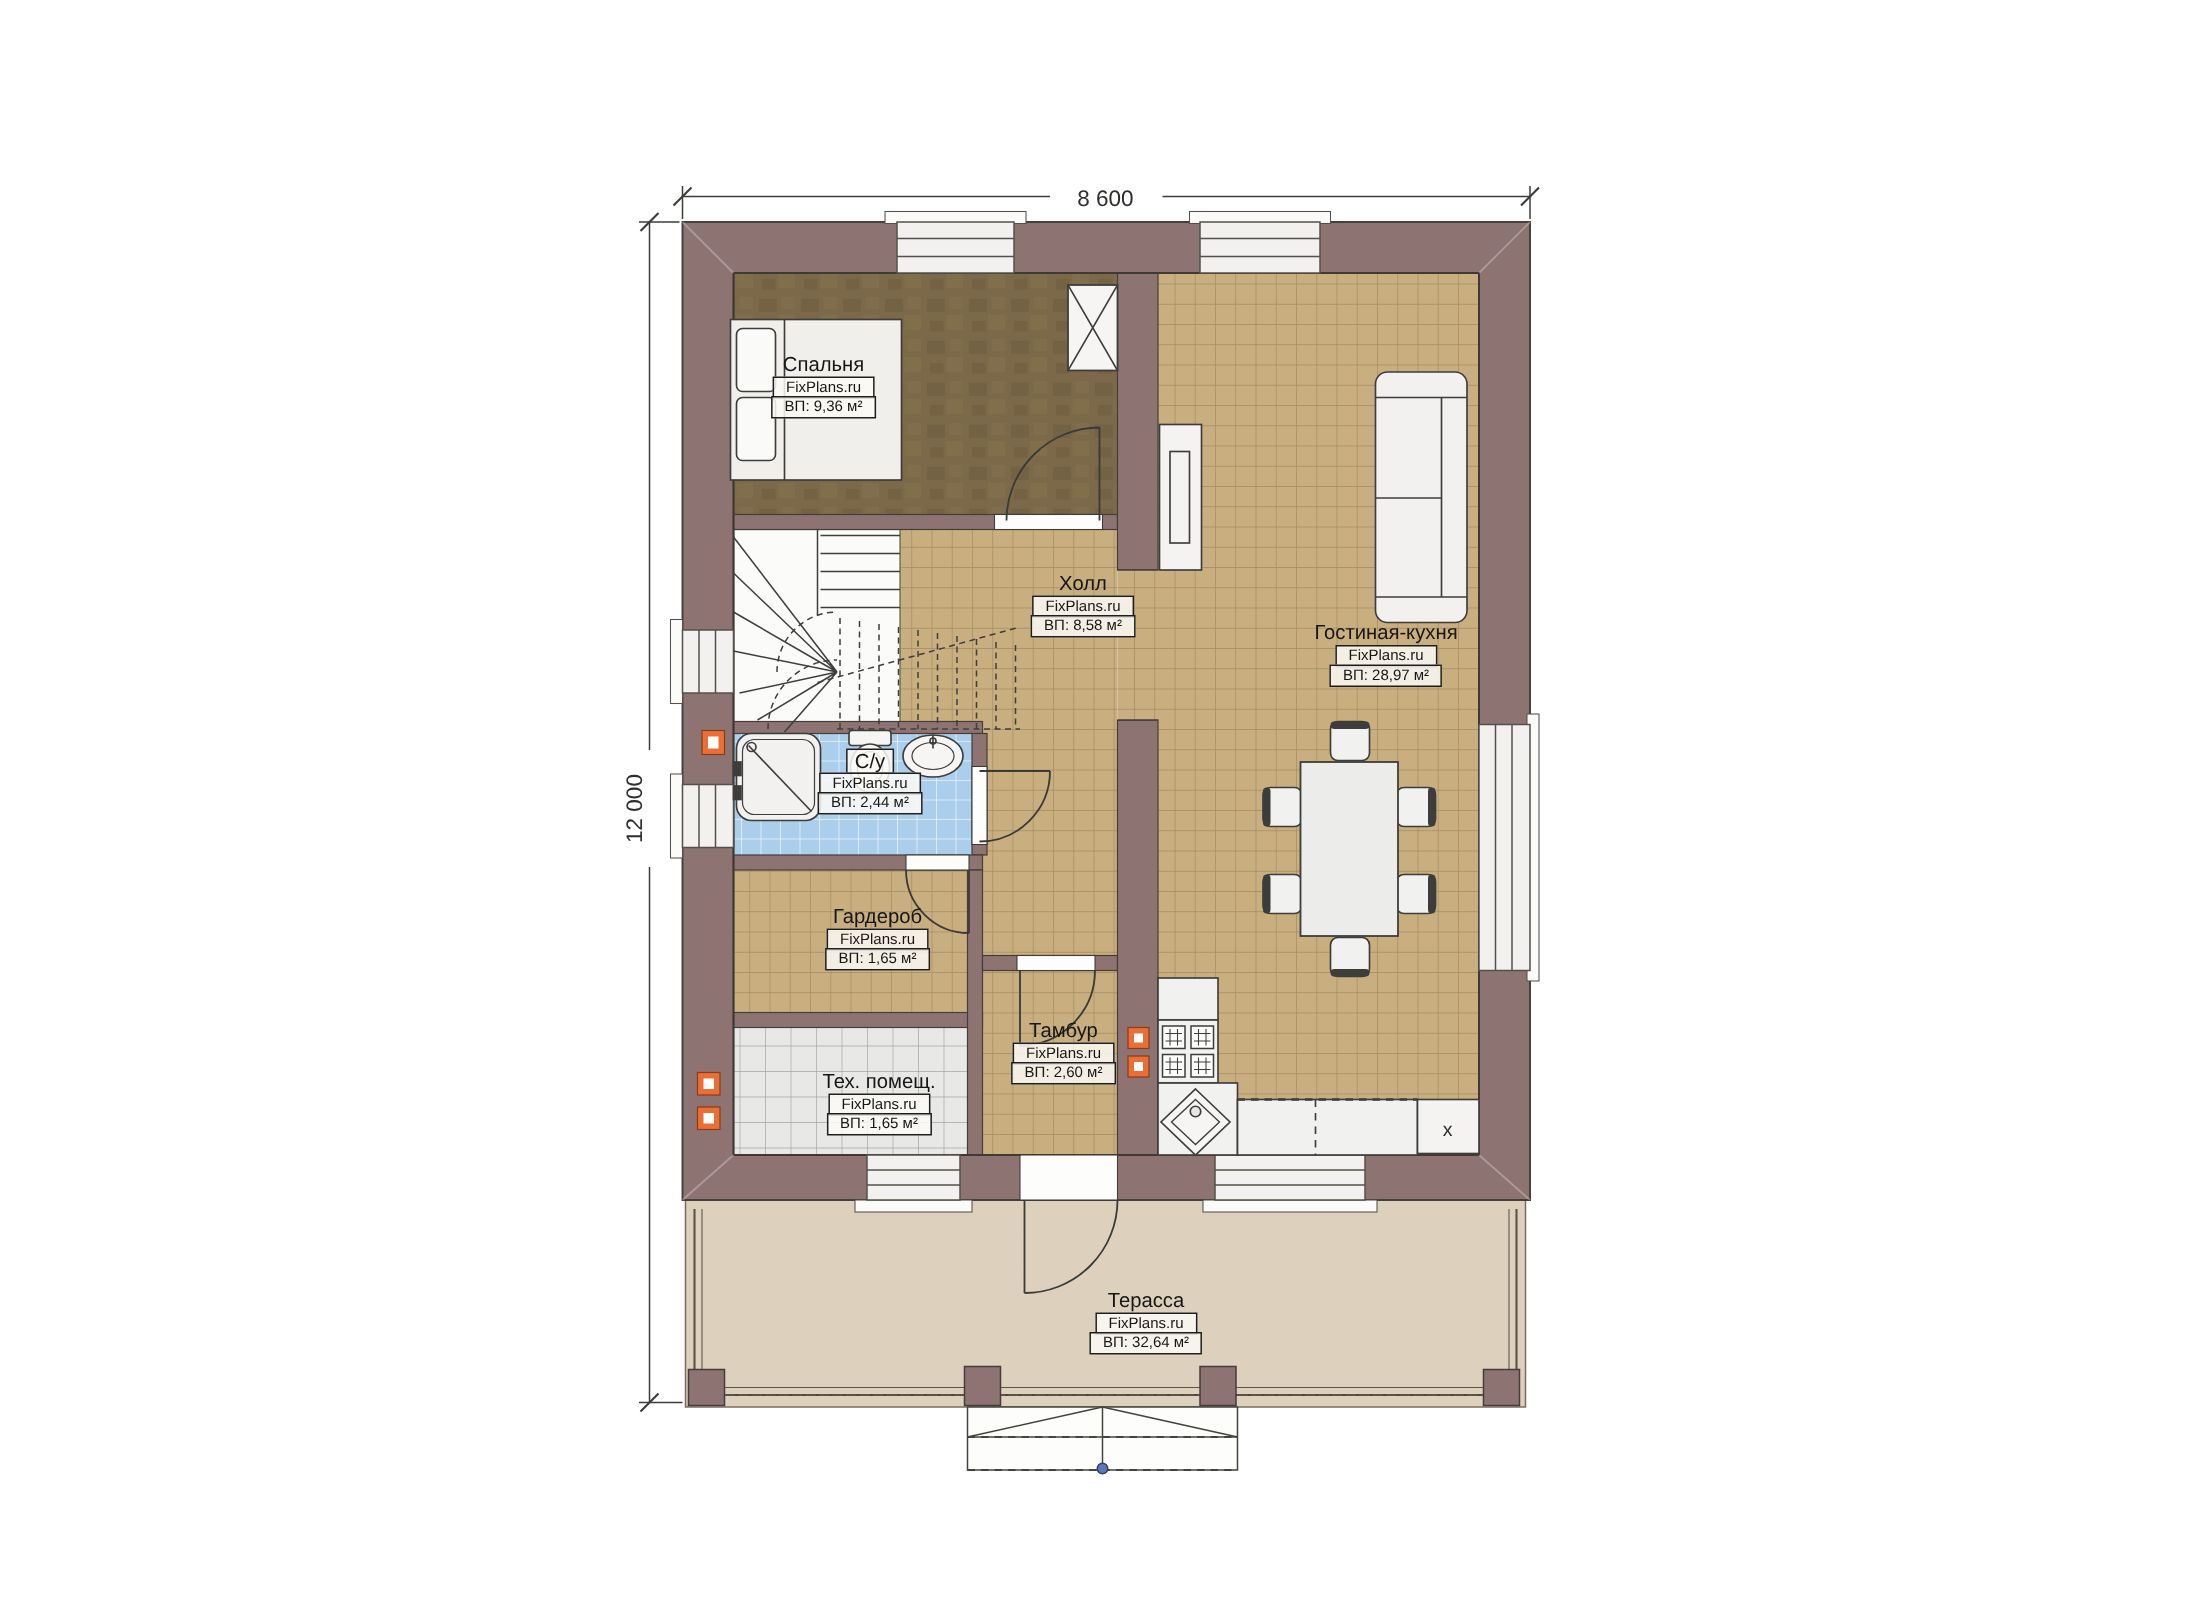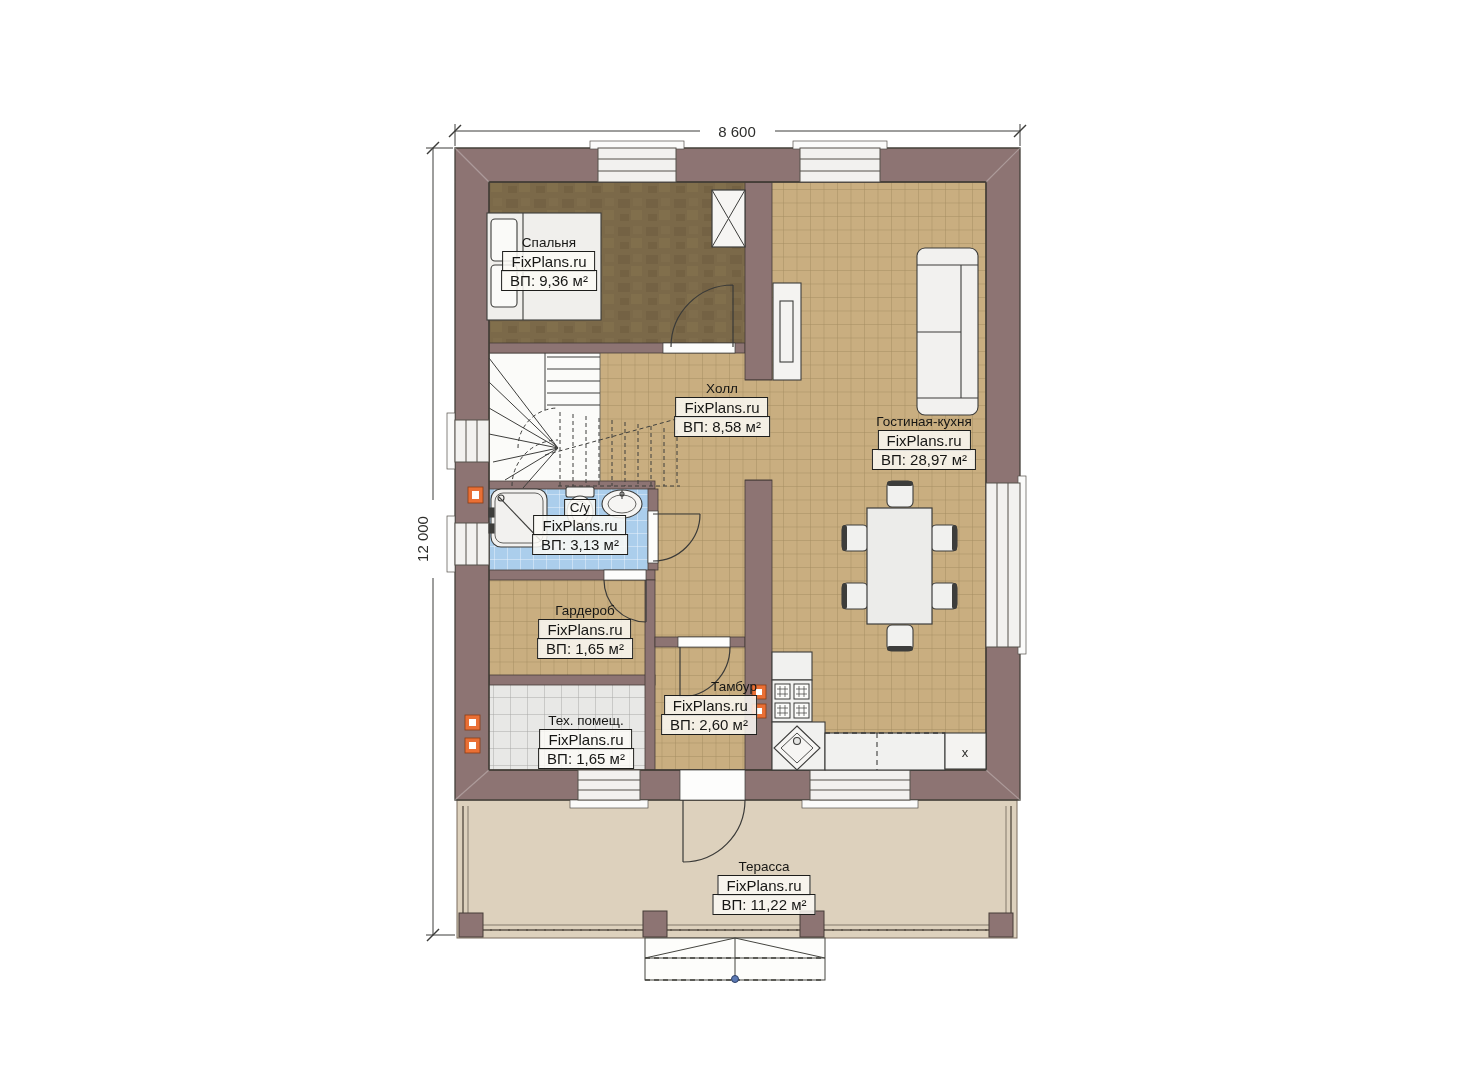--- a/index.html
+++ b/index.html
@@ -7,21 +7,21 @@
          font-family:"Liberation Sans", sans-serif;overflow:hidden;}
   .stage svg{position:absolute;left:0;top:0;}
   svg text{font-family:"Liberation Sans", sans-serif;}
   .plan-labels{position:absolute;left:0;top:0;width:100%;height:100%;pointer-events:none;}
   .room-label{position:absolute;transform:translateX(-50%);display:flex;
               flex-direction:column;align-items:center;color:#161614;}
   .rname{font-size:13.5px;font-weight:normal;white-space:nowrap;margin-bottom:2px;}
   .rname.boxed{border:1.5px solid #1d1d1b;background:rgba(252,250,246,.85);
                padding:0 5px;margin-bottom:0;}
   .rbox{border:1.5px solid #1d1d1b;background:rgba(252,250,246,.85);
-        padding:1px 8px;font-size:15px;margin-top:-1.5px;white-space:nowrap;}
+        padding:1px 8px;font-size:10px;margin-top:-1.5px;white-space:nowrap;}
 </style>
 </head>
 <body>
 
 <div class="stage">
 
 <svg width="1473" height="1080" viewBox="0 0 1473 1080">
   <defs>
     <pattern id="tan" width="13.5" height="13.5" patternUnits="userSpaceOnUse">
       <rect width="13.5" height="13.5" fill="#c9ae80"></rect>
@@ -301,41 +301,41 @@
 
   <div class="room-label" style="left:876px;top:414px;margin-left:48px;">
     <div class="rname">Гостиная-кухня</div>
     <div class="rbox">FixPlans.ru</div>
     <div class="rbox">ВП: 28,97 м²</div>
   </div>
 
   <div class="room-label" style="left:580px;top:499px;">
     <div class="rname boxed">С/у</div>
     <div class="rbox">FixPlans.ru</div>
-    <div class="rbox">ВП: 3,13 м²</div>
+    <div class="rbox">ВП: 2,44 м²</div>
   </div>
 
   <div class="room-label" style="left:585px;top:603px;">
     <div class="rname">Гардероб</div>
     <div class="rbox">FixPlans.ru</div>
     <div class="rbox">ВП: 1,65 м²</div>
   </div>
 
-  <div class="room-label" style="left:709px;top:679px;align-items:flex-end;">
+  <div class="room-label" style="left:709px;top:679px;">
     <div class="rname">Тамбур</div>
     <div class="rbox">FixPlans.ru</div>
     <div class="rbox">ВП: 2,60 м²</div>
   </div>
 
   <div class="room-label" style="left:586px;top:713px;align-items:center;">
     <div class="rname">Тех. помещ.</div>
     <div class="rbox">FixPlans.ru</div>
     <div class="rbox">ВП: 1,65 м²</div>
   </div>
 
   <div class="room-label" style="left:764px;top:859px;">
     <div class="rname">Терасса</div>
     <div class="rbox">FixPlans.ru</div>
-    <div class="rbox">ВП: 11,22 м²</div>
+    <div class="rbox">ВП: 32,64 м²</div>
   </div>
 
 </div>
 </div>
 
 </body></html>

